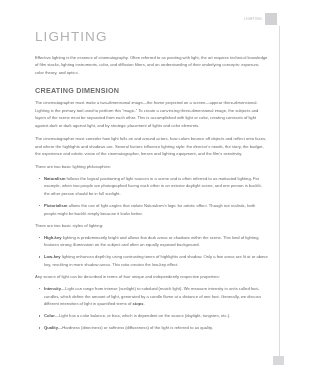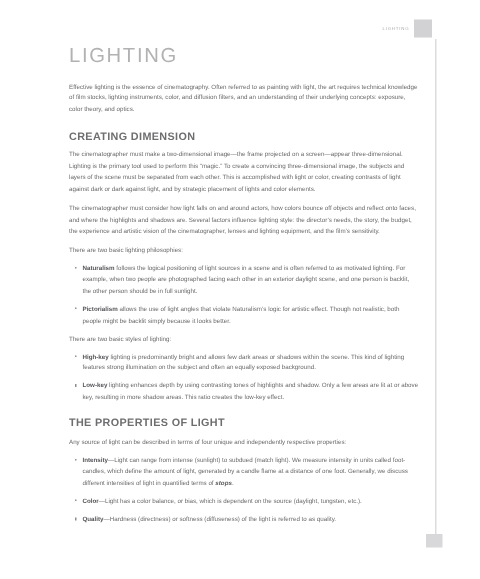--- a/index.html
+++ b/index.html
@@ -10,21 +10,21 @@
   body {
     width: 298px;
     height: 386px;
     overflow: hidden;
     font-family: "Liberation Sans", sans-serif;
     color: #58585a;
     position: relative;
   }
   .page {
     position: absolute;
-    left: 15px; top: 0;
+    left: 4px; top: 0;
     width: 298px;
     height: 386px;
     background: #ffffff;
   }
 
   
   .runhead {
     position: absolute;
     top: 13px;
     right: 25px;
@@ -180,21 +180,20 @@
 
     <ul class="bullets">
       <li>
         <span class="term">High-key</span><span> lighting is predominantly bright and allows few dark areas or shadows within the scene. This kind of lighting features strong illumination on the subject and often an equally exposed background.</span>
       </li>
       <li>
         <span class="term">Low-key</span><span> lighting enhances depth by using contrasting tones of highlights and shadow. Only a few areas are lit at or above key, resulting in more shadow areas. This ratio creates the low-key effect.</span>
       </li>
     </ul>
 
-    <h2 class="sect sp">THE PROPERTIES OF LIGHT</h2>
 
     <p class="lead">Any source of light can be described in terms of four unique and independently respective properties:</p>
 
     <ul class="bullets">
       <li>
         <span class="term">Intensity</span><span>—Light can range from intense (sunlight) to subdued (match light). We measure intensity in units called foot-candles, which define the amount of light, generated by a candle flame at a distance of one foot. Generally, we discuss different intensities of light in quantified terms of </span><span class="ital">stops</span><span>.</span>
       </li>
       <li>
         <span class="term">Color</span><span>—Light has a color balance, or bias, which is dependent on the source (daylight, tungsten, etc.).</span>
       </li>

